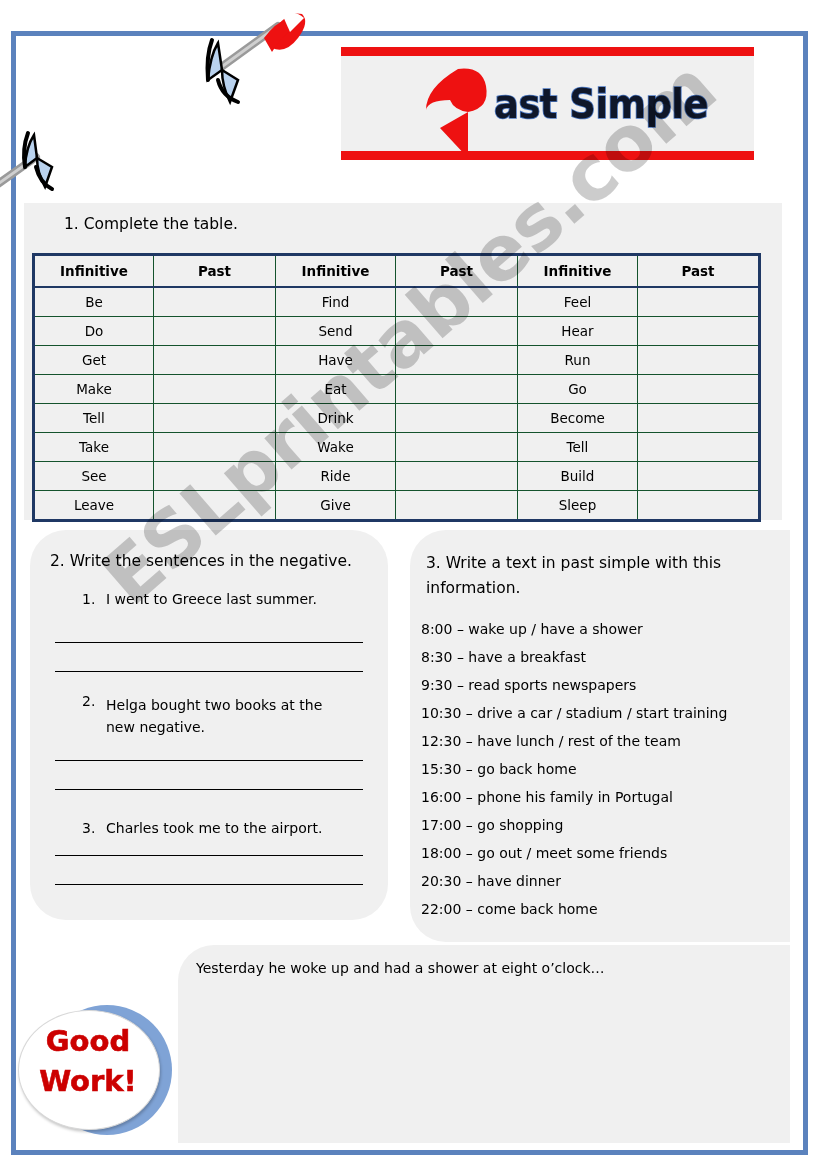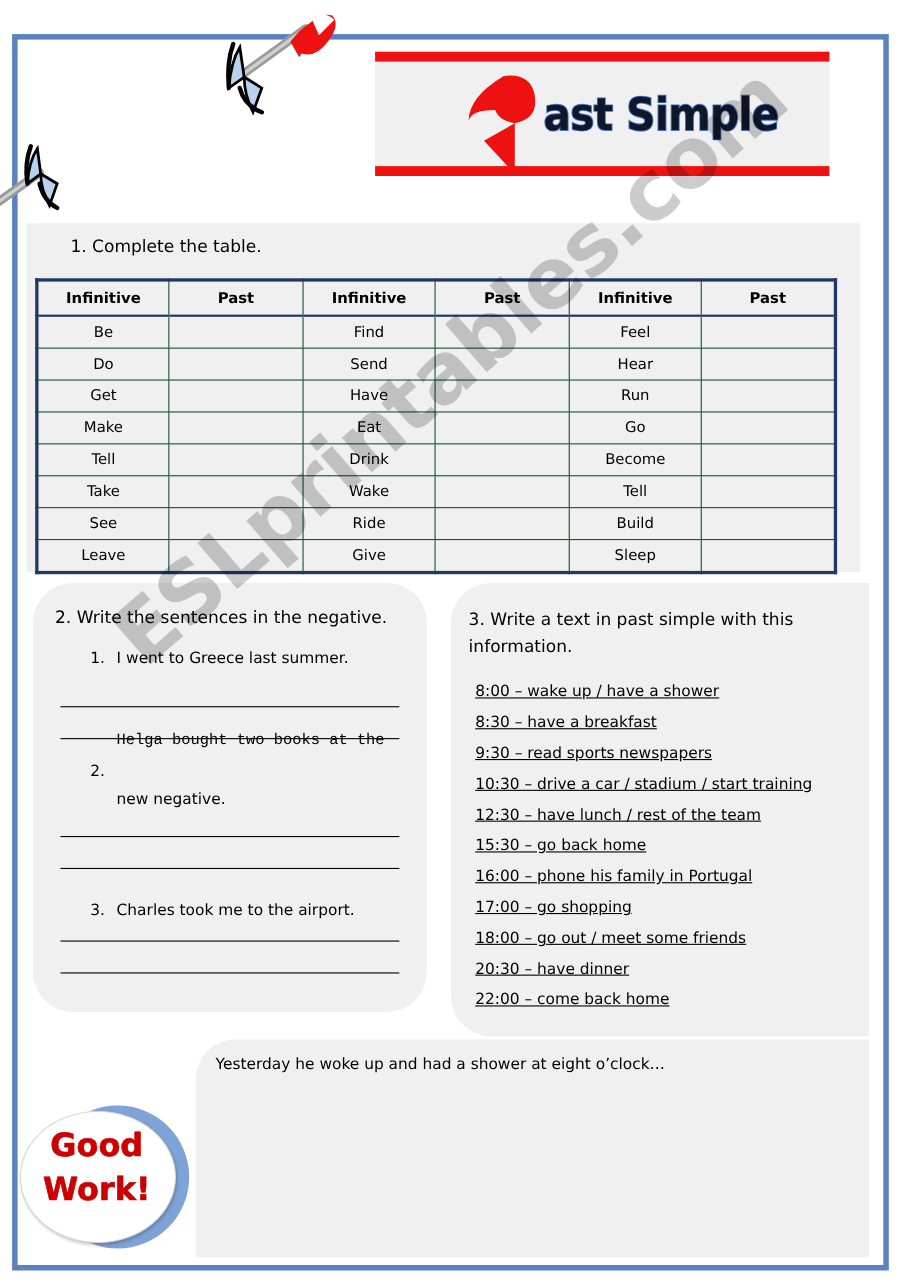--- a/index.html
+++ b/index.html
@@ -137,24 +137,23 @@
   }
   .answer-line {
     position: absolute;
     height: 0;
     border-bottom: 1px solid #000;
   }
 
   
   #schedule {
     position: absolute;
-    left: 432px;
+    left: 421px;
     top: 615px;
     width: 340px;
-    text-decoration: underline;
   }
   .sched-item {
     font-family: "DejaVu Sans", sans-serif;
     font-size: 14px;
     line-height: 28px;
     white-space: nowrap;
   }
 
   
   #write-prompt {
@@ -342,21 +341,21 @@
 
 <div class="panel" id="panel-ex2"></div>
 <div class="heading" id="ex2-heading">2. Write the sentences in the negative.</div>
 
 <div class="ex2-item" style="left:82px; top:586px;">1.</div>
 <div class="ex2-item" style="left:106px; top:586px;">I went to Greece last summer.</div>
 <div class="answer-line" style="left:55px; top:642px; width:308px;"></div>
 <div class="answer-line" style="left:55px; top:671px; width:308px;"></div>
 
 <div class="ex2-item" style="left:82px; top:688px;">2.</div>
-<div class="ex2-item" style="left:106px; top:660px;font-family:Liberation Mono, monospace;">Helga bought two books at the</div>
+<div class="ex2-item" style="left:106px; top:692px;">Helga bought two books at the</div>
 <div class="ex2-item" style="left:106px; top:714px;">new negative.</div>
 <div class="answer-line" style="left:55px; top:760px; width:308px;"></div>
 <div class="answer-line" style="left:55px; top:789px; width:308px;"></div>
 
 <div class="ex2-item" style="left:82px; top:815px;">3.</div>
 <div class="ex2-item" style="left:106px; top:815px;">Charles took me to the airport.</div>
 <div class="answer-line" style="left:55px; top:855px; width:308px;"></div>
 <div class="answer-line" style="left:55px; top:884px; width:308px;"></div>
 
 <div class="panel" id="panel-ex3"></div>

